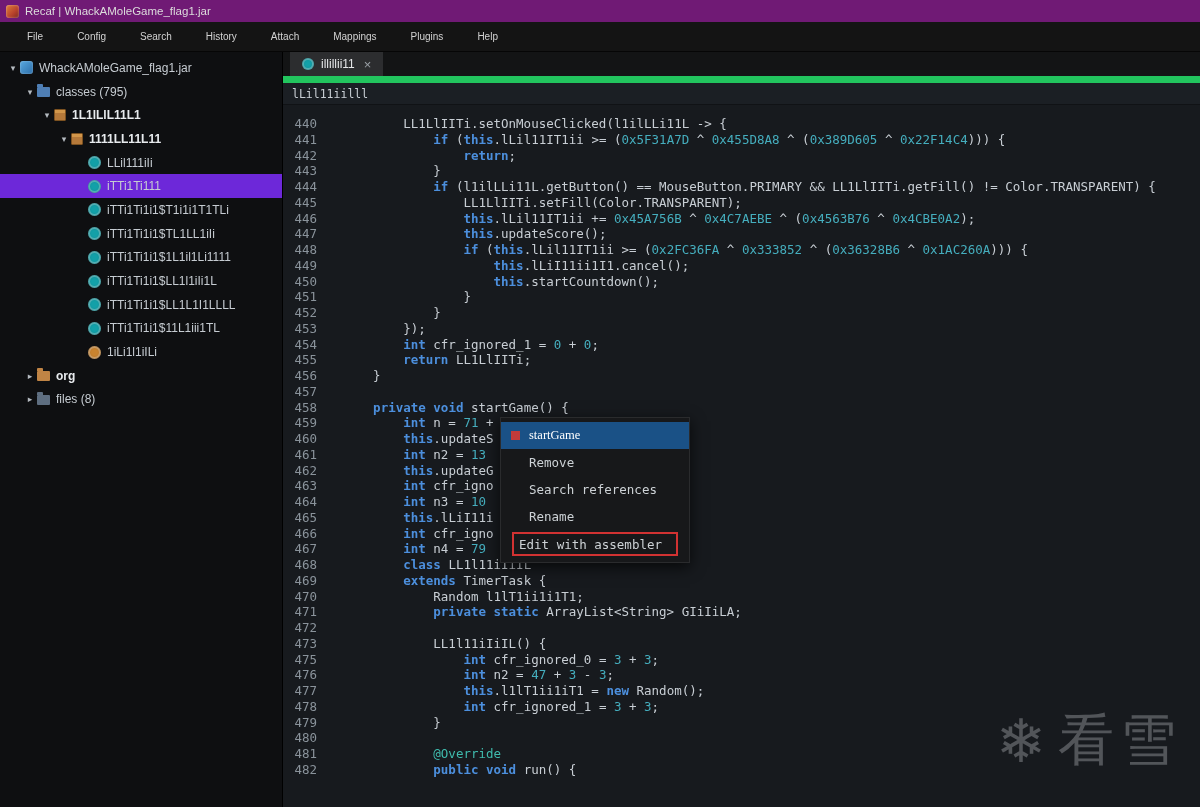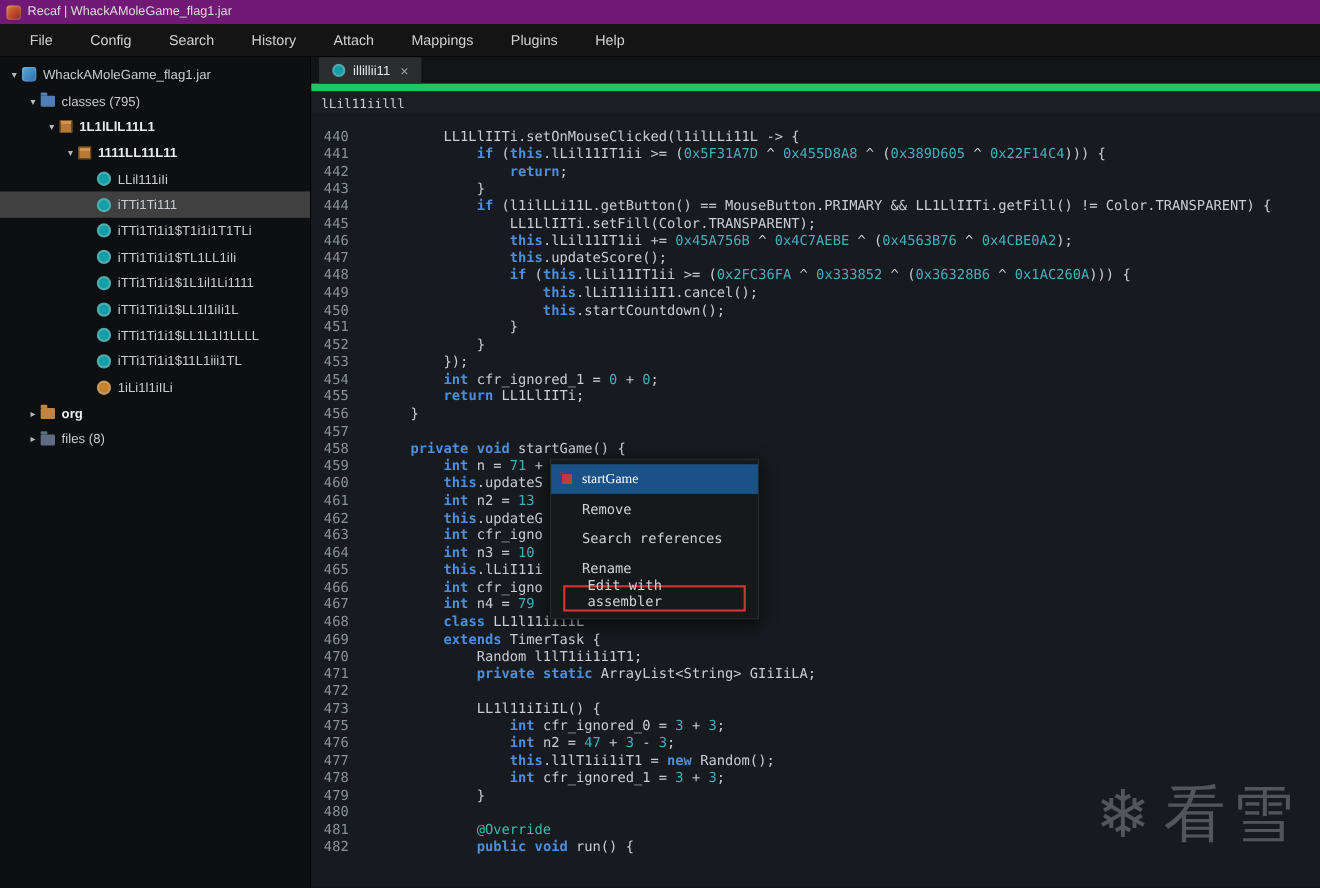--- a/index.html
+++ b/index.html
@@ -6,27 +6,27 @@
   html,body { width:1200px; height:807px; overflow:hidden; }
   body { background:#0d0d0d; font-family:"Liberation Sans", sans-serif; position:relative; }
 
   
   .titlebar { height:22px; background:#701a75; display:flex; align-items:center; gap:6px; padding-left:6px; }
   .app-icon { width:13px; height:13px; border-radius:3px; background:linear-gradient(135deg,#e0803a 0%,#b8422c 60%,#7a2a1e 100%); box-shadow:inset 0 0 2px rgba(255,255,255,.5); flex-shrink:0; }
   .title-text { color:#dcdcdc; font-size:11.5px; white-space:nowrap; }
 
   
   .menubar { height:30px; background:#141414; display:flex; align-items:center; padding-left:10px; border-bottom:1px solid #060606; }
-  .menu-item { color:#d2d2d2; font-size:13px; padding:7px 17px; cursor:default; }
+  .menu-item { color:#d2d2d2; font-size:10px; padding:7px 17px; cursor:default; }
 
   
   .main { display:flex; height:755px; }
   .sidebar { width:283px; flex-shrink:0; background:#0e0f11; border-right:1px solid #000; padding-top:4px; overflow:hidden; }
   .tree-row { height:23.7px; display:flex; align-items:center; font-size:12px; color:#c6ccd2; white-space:nowrap; }
-  .tree-row.selected { background:#404040; }
+  .tree-row.selected { background:#6d28d9; }
   .tree-arrow { width:14px; flex-shrink:0; font-size:9px; color:#b4bac0; text-align:center; }
   .tree-icon { flex-shrink:0; margin-right:6px; }
   .tree-label { overflow:hidden; text-overflow:ellipsis; }
   .tree-label.bold { color:#e8ebee; font-weight:bold; }
 
   .icon-jar { width:13px; height:13px; border-radius:3px; background:linear-gradient(135deg,#58a8e0 0%,#2d6ea8 100%); box-shadow:inset 0 0 2px rgba(255,255,255,.45); }
   .folder { position:relative; width:13px; height:10px; border-radius:1px; margin-top:1px; }
   .folder::before { content:""; position:absolute; top:-3px; left:0; width:6px; height:3px; background:inherit; border-radius:1px 1px 0 0; }
   .icon-folder-classes { background:#4f7fb5; }
   .icon-folder-org { background:#c08445; }
@@ -53,21 +53,21 @@
   .tok-p { color:#c8ced4; }
   .tok-k { color:#4c8fdd; font-weight:bold; }
   .tok-n { color:#45aebe; }
   .tok-a { color:#3fbbad; }
 
   
   .context-menu { position:absolute; left:500px; top:417px; width:190px; background:#17181a; border:1px solid #2a2b2d; box-shadow:0 4px 14px rgba(0,0,0,.7); padding:4px 0 6px; font-family:"DejaVu Sans Mono", monospace; font-size:12.5px; z-index:20; }
   .cm-item { height:27px; display:flex; align-items:center; padding-left:28px; color:#cdd2d6; position:relative; }
   .cm-item.selected { background:#1a5186; color:#ffffff;font-family:Liberation Serif, serif; }
   .cm-icon { position:absolute; left:10px; top:9px; width:9px; height:9px; background:#c23b3b; }
-  .cm-item.outlined { border:2px solid #d23232; margin:2px 11px 0 11px; height:24px; padding-left:20px;align-items:flex-end; }
+  .cm-item.outlined { border:2px solid #d23232; margin:2px 11px 0 11px; height:24px; padding-left:5px; }
 
   
   .watermark { position:absolute; right:18px; bottom:28px; display:flex; align-items:center; gap:12px; color:rgba(195,200,205,0.34); pointer-events:none; z-index:5; }
   .wm-flake { font-size:60px; font-family:"DejaVu Sans", sans-serif; }
   .wm-text { font-size:56px; letter-spacing:6px; font-family:"DejaVu Sans", sans-serif; }
 </style>
 </head>
 <body>
 
 <div class="titlebar">

